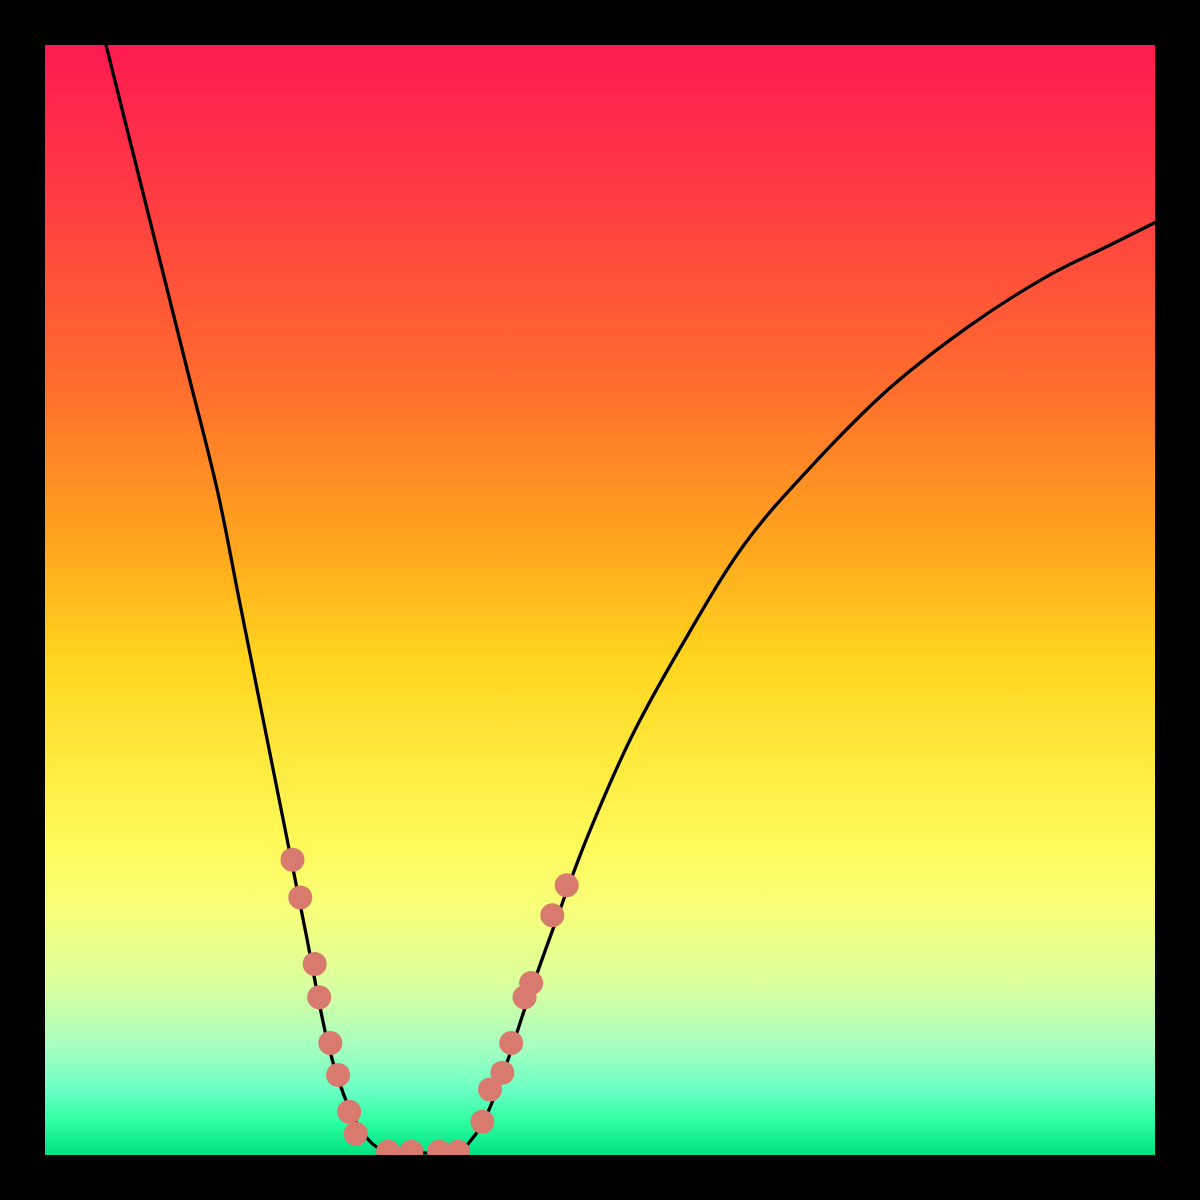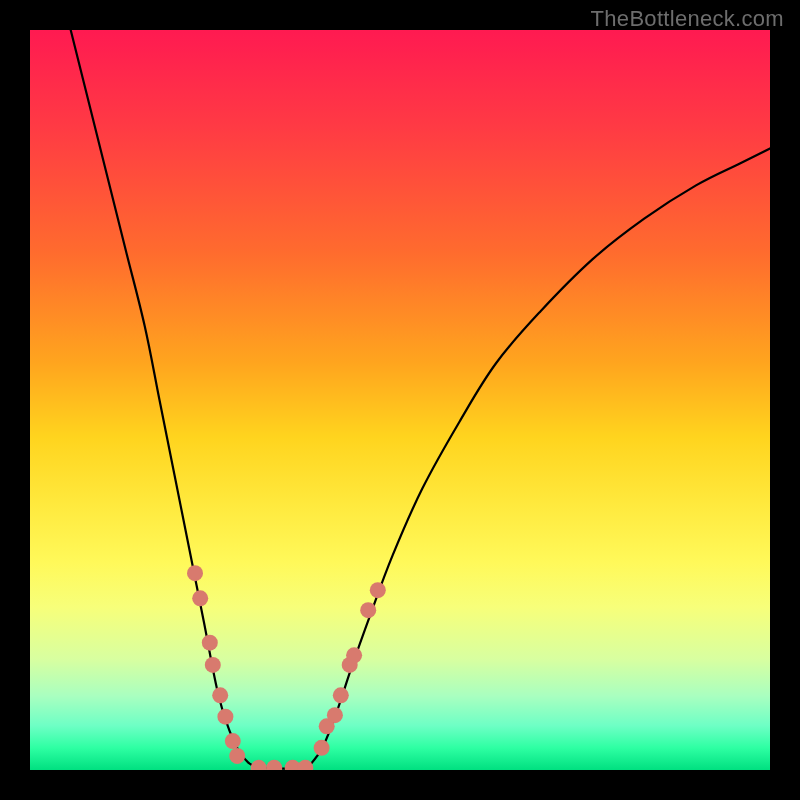--- a/index.html
+++ b/index.html
@@ -62,21 +62,20 @@
     stroke-linecap: round;
   }
   circle.marker {
     fill: #d87a6e;
   }
 </style>
 </head>
 <body>
 
 <div class="frame">
-  <div class="watermark">TheBottleneck.com</div>
 
   <div class="plot-area">
     <svg class="curves" viewBox="0 0 740 740" preserveAspectRatio="none">
       <path id="path-left" class="curve" d="M 40.7 0.0 C 44.0 13.3, 52.5 47.4, 59.2 74.0 C 65.9 100.6, 71.0 121.4, 77.7 148.0 C 84.4 174.6, 89.5 195.4, 96.2 222.0 C 102.9 248.6, 108.7 269.4, 114.7 296.0 C 120.7 322.6, 124.2 343.4, 129.5 370.0 C 134.8 396.6, 139.0 417.4, 144.3 444.0 C 149.6 470.6, 153.8 491.4, 159.1 518.0 C 164.4 544.6, 168.6 565.4, 173.9 592.0 C 179.2 618.6, 183.4 644.7, 188.7 666.0 C 194.0 687.3, 198.2 698.4, 203.5 710.4 C 208.8 722.4, 213.0 727.7, 218.3 732.6 C 223.6 737.5, 230.4 736.8, 233.1 737.8"></path>
       <path id="path-basin" class="curve" d="M 233.1 737.8 C 235.8 737.9, 242.6 738.4, 247.9 738.5 C 253.2 738.7, 257.4 738.7, 262.7 738.5 C 268.0 738.4, 274.8 737.9, 277.5 737.8"></path>
       <path id="path-right" class="curve" d="M 277.5 737.8 C 280.2 734.2, 287.0 728.1, 292.3 717.8 C 297.6 707.5, 301.8 695.5, 307.1 680.8 C 312.4 666.1, 315.9 653.7, 321.9 636.4 C 327.9 619.1, 333.1 604.6, 340.4 584.6 C 347.7 564.6, 353.3 548.0, 362.6 525.4 C 371.9 502.8, 380.2 482.8, 392.2 458.8 C 404.2 434.8, 415.9 414.8, 429.2 392.2 C 442.5 369.6, 451.5 353.0, 466.2 333.0 C 480.9 313.0, 493.3 299.8, 510.6 281.2 C 527.9 262.6, 543.8 246.1, 562.4 229.4 C 581.0 212.8, 595.6 202.0, 614.2 188.7 C 632.8 175.4, 648.7 165.4, 666.0 155.4 C 683.3 145.4, 697.1 139.9, 710.4 133.2 C 723.7 126.5, 734.7 121.1, 740.0 118.4"></path>
       <g id="markers-group">
           <circle cx="165.0" cy="543.2" r="8" class="marker" fill="#d87a6e"></circle>
           <circle cx="170.2" cy="568.3" r="8" class="marker" fill="#d87a6e"></circle>
           <circle cx="179.8" cy="612.7" r="8" class="marker" fill="#d87a6e"></circle>

